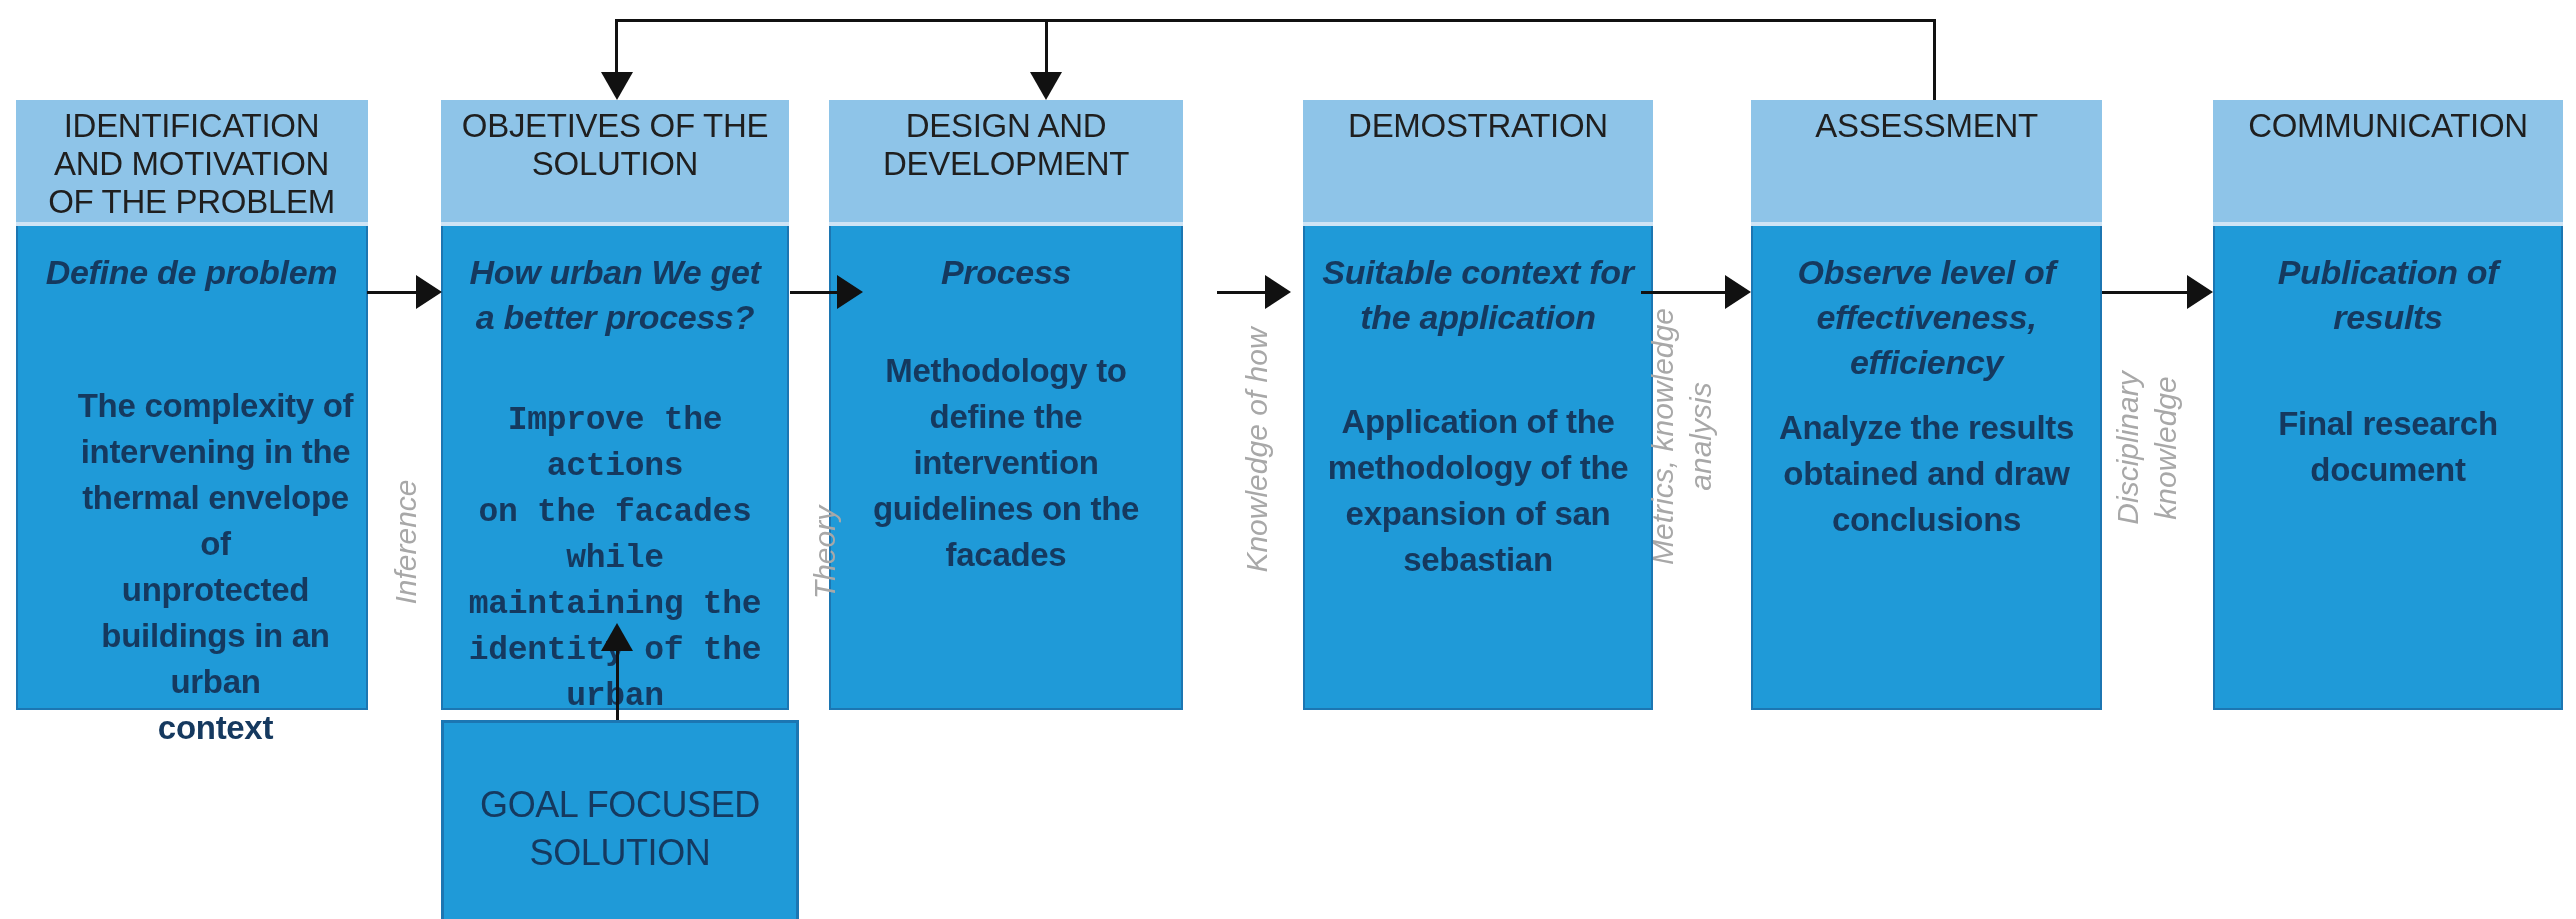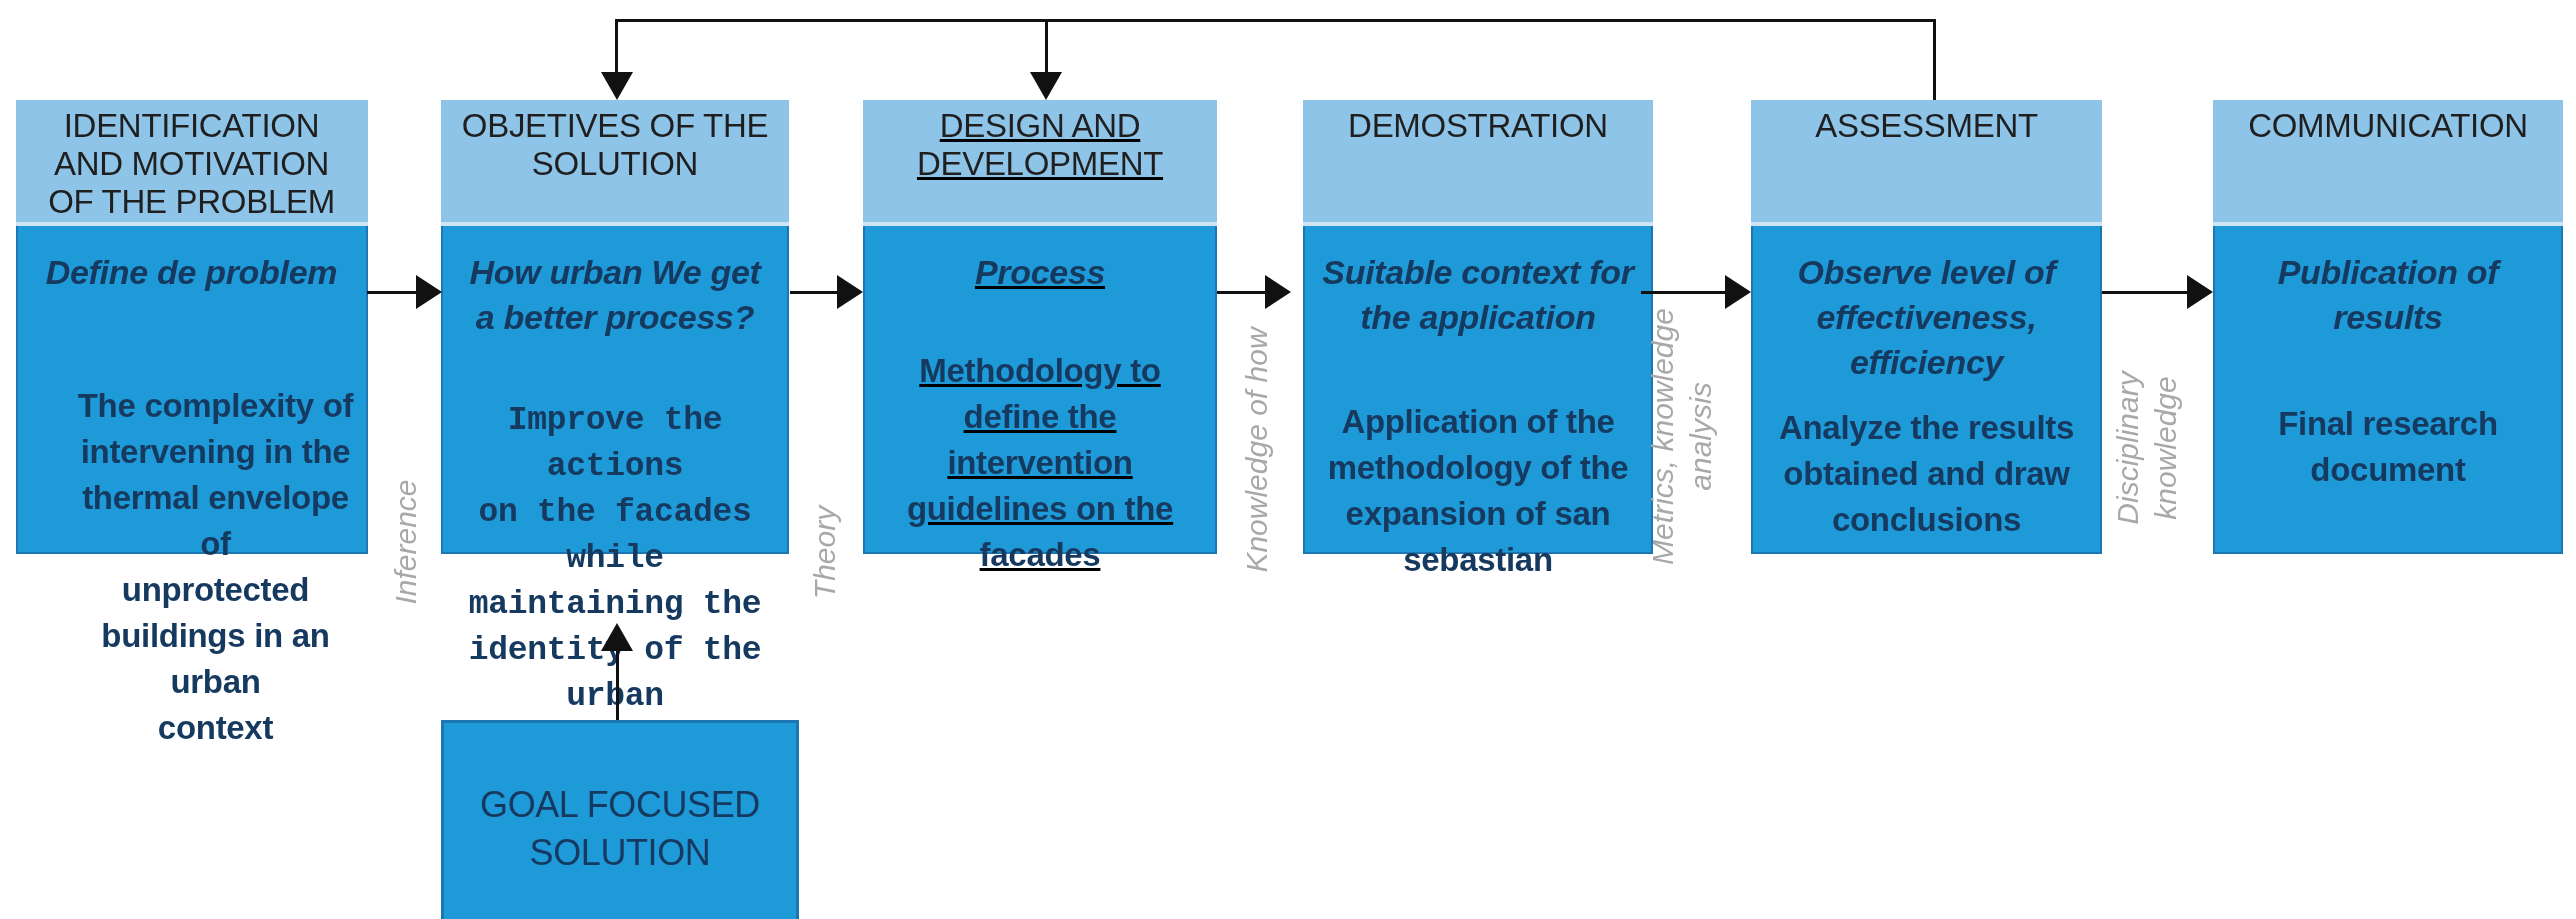--- a/index.html
+++ b/index.html
@@ -8,21 +8,21 @@
     font-family:"Liberation Sans",sans-serif;
   }
   .stage{position:absolute;top:100px;height:521px;}
   .stage-header{
     box-sizing:border-box;height:126px;background:#8ec4e8;
     border-bottom:4.3px solid #cfe4f5;
     color:#1f1f1f;font-size:33px;line-height:38px;letter-spacing:-0.3px;
     text-align:center;white-space:pre-line;padding-top:6.9px;
   }
   .stage-body{
-    box-sizing:border-box;height:328px;background:#1f9ad8;
+    box-sizing:border-box;height:484px;background:#1f9ad8;
     border:2.6px solid #1c76b2;border-top:none;
     color:#15395f;text-align:center;padding-top:24px;
   }
   .stage-subtitle{
     font-size:34px;line-height:45px;font-weight:700;font-style:italic;
     white-space:pre-line;letter-spacing:-0.3px;
   }
   .stage-desc{
     font-size:33px;line-height:46px;font-weight:700;
     white-space:pre-line;letter-spacing:-0.3px;
@@ -92,21 +92,21 @@
       <div class="stage-subtitle">How urban We get
 a better process?</div>
       <div class="stage-desc">Improve the actions
 on the facades while
 maintaining the
 identity of the urban
 landscape</div>
     </div>
   </div>
 
-  <div class="stage s2" style="left:863px;width:354px;text-decoration:underline;">
+  <div class="stage s2" style="left:829px;width:354px;">
     <div class="stage-header">DESIGN AND
 DEVELOPMENT</div>
     <div class="stage-body">
       <div class="stage-subtitle">Process</div>
       <div class="stage-desc">Methodology to
 define the
 intervention
 guidelines on the
 facades</div>
     </div>

